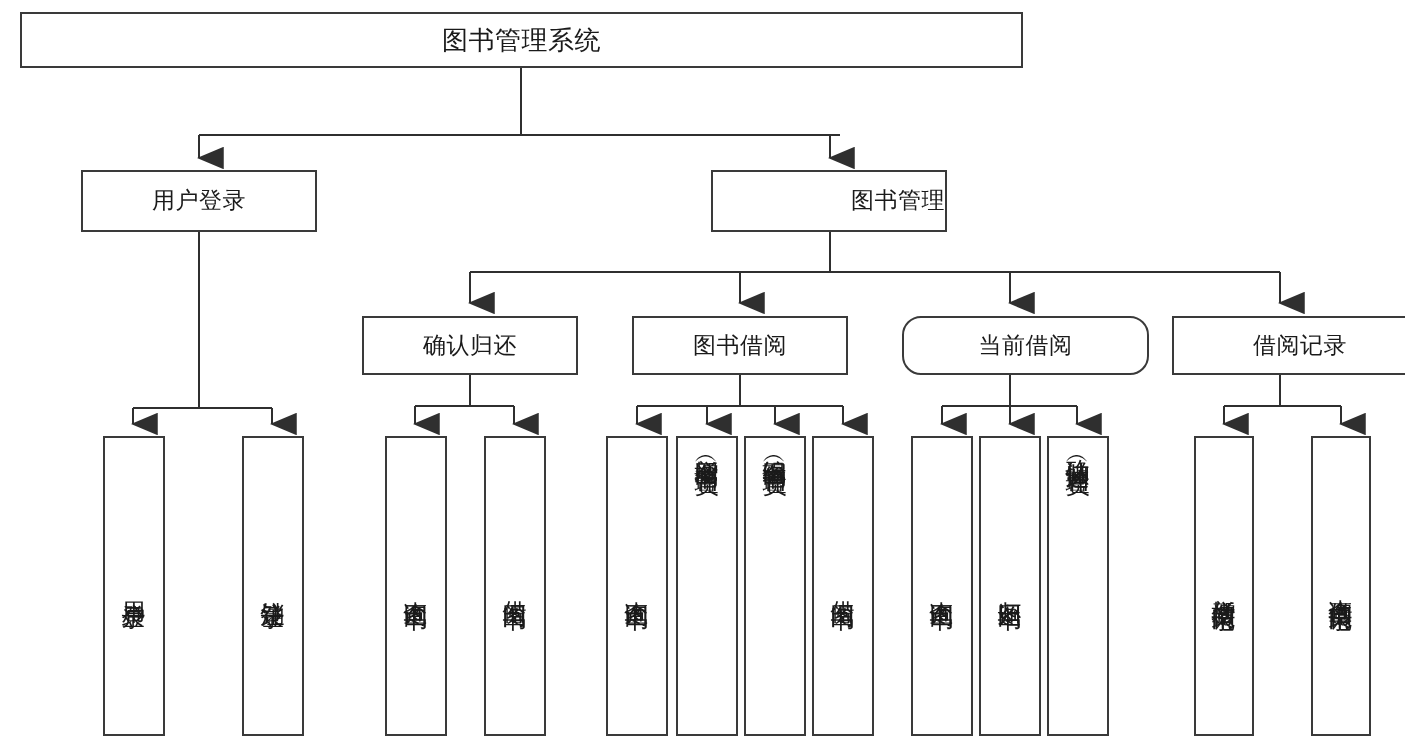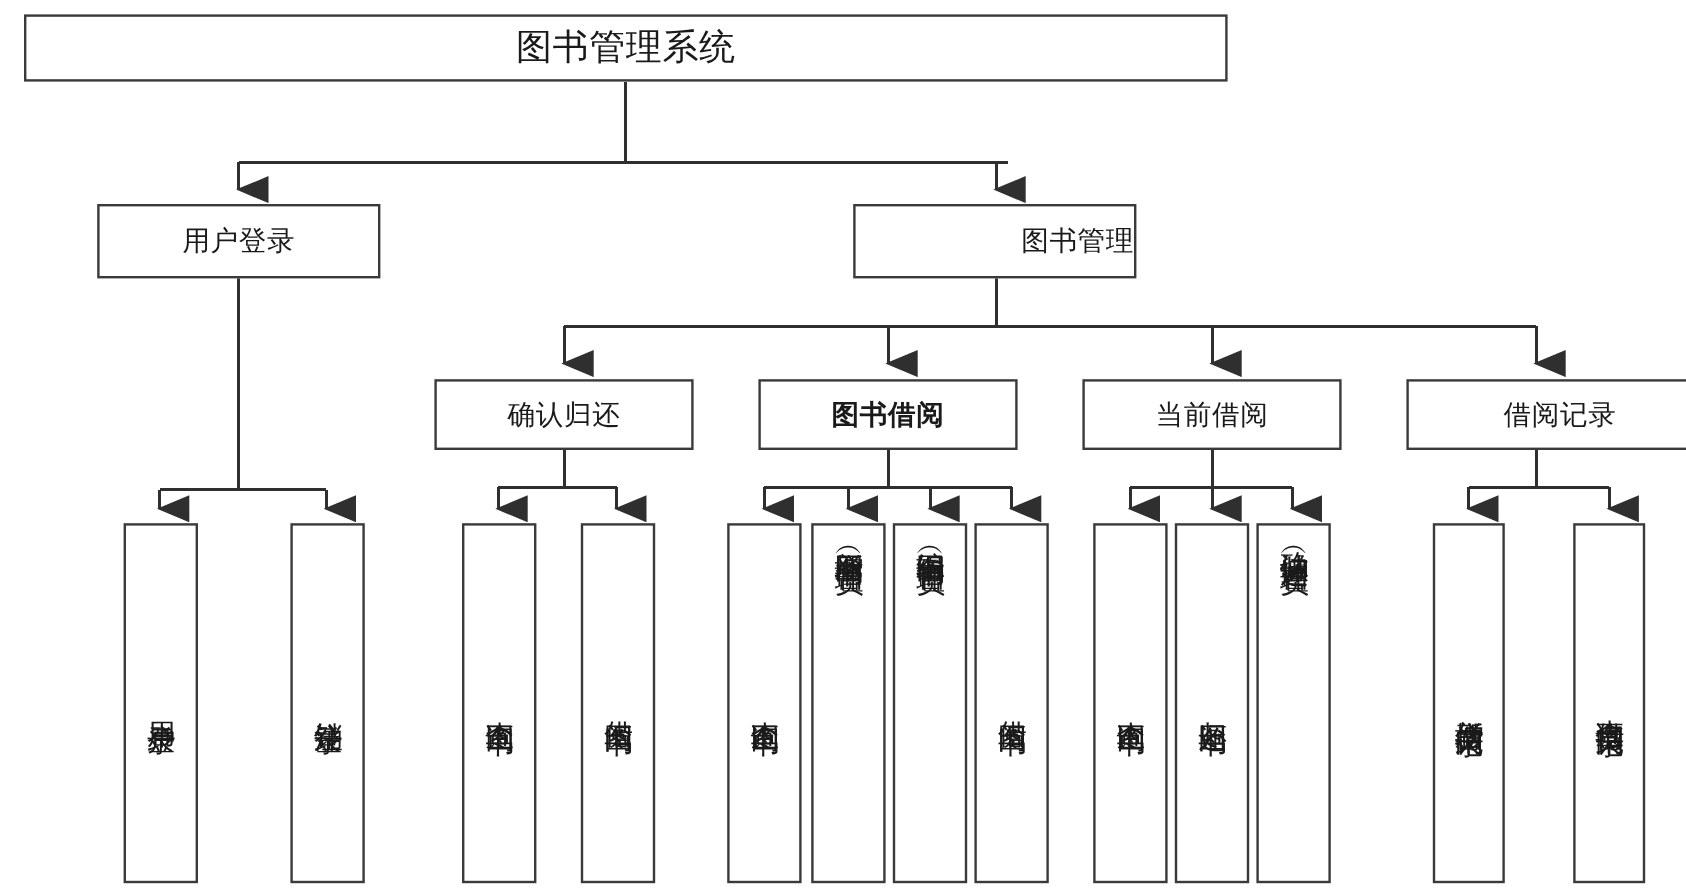--- a/index.html
+++ b/index.html
@@ -24,21 +24,21 @@
     color:#1a1a1a;
   }
   .node .lbl{
     display:block;
     text-align:center;
     line-height:1.18;
     letter-spacing:0.5px;
   }
   
   .h-node .lbl{font-size:23px;}
-  .root .lbl{font-size:30px;}
+  .root .lbl{font-size:26px;}
 
   
   .v-node{
     border-width:2.5px;
     align-items:flex-start;
     justify-content:center;
     padding-top:6px;
   }
   .v-node .lbl{
     writing-mode:vertical-rl;
@@ -128,24 +128,24 @@
   <div class="node h-node" style="left:81px;top:170px;width:236px;height:62px;">
     <span class="lbl">用户登录</span>
   </div>
   <div class="node h-node" style="left:711px;top:170px;width:236px;height:62px;justify-content:flex-end;">
     <span class="lbl">图书管理</span>
   </div>
 
   <div class="node h-node" style="left:362px;top:316px;width:216px;height:59px;">
     <span class="lbl">确认归还</span>
   </div>
-  <div class="node h-node" style="left:632px;top:316px;width:216px;height:59px;font-weight:bold;">
+  <div class="node h-node" style="left:632px;top:316px;width:216px;height:59px;">
     <span class="lbl">图书借阅</span>
   </div>
-  <div class="node h-node" style="left:902px;top:316px;width:216px;height:59px;">
+  <div class="node h-node" style="left:902px;top:316px;width:247px;height:59px;border-radius:19px;">
     <span class="lbl">当前借阅</span>
   </div>
   <div class="node h-node" style="left:1172px;top:316px;width:256px;height:59px;">
     <span class="lbl">借阅记录</span>
   </div>
 
   <div class="node v-node mid-text" style="left:103px;top:436px;width:62px;height:300px;">
     <span class="lbl">用户登录</span>
   </div>
   <div class="node v-node mid-text" style="left:242px;top:436px;width:62px;height:300px;">

